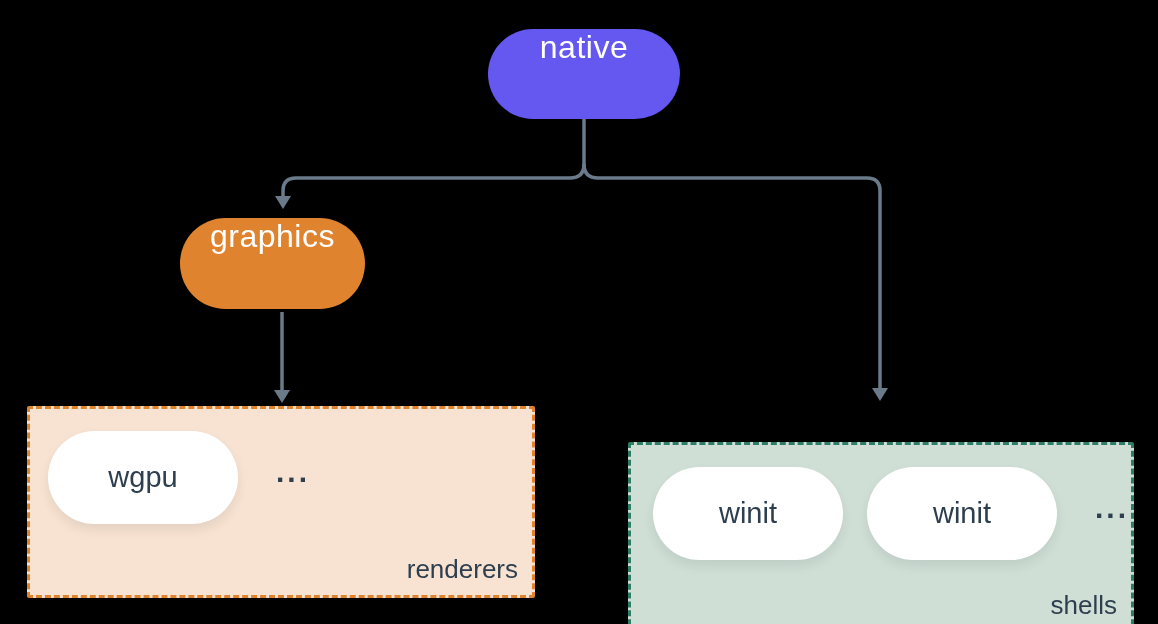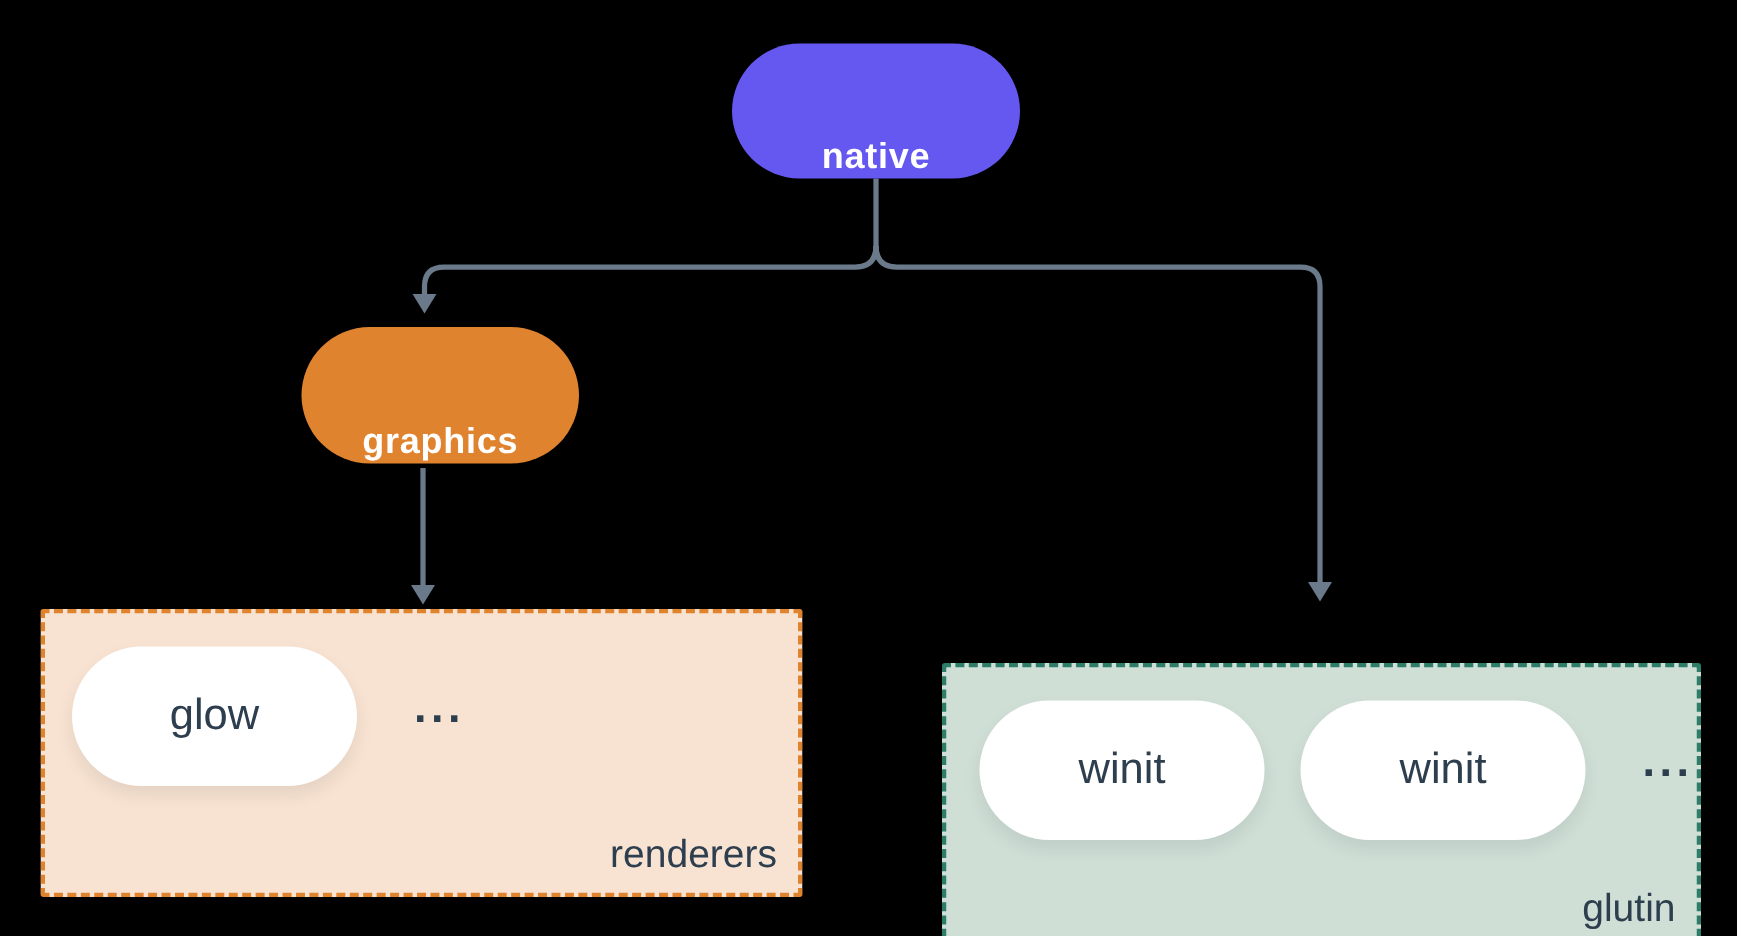--- a/index.html
+++ b/index.html
@@ -37,34 +37,34 @@
   .edge {
     fill: none;
     stroke: var(--connector);
     stroke-width: 3.5;
   }
   .arrow { fill: var(--connector); }
 
   .node {
     position: absolute;
     display: flex;
-    align-items: flex-end;
+    align-items: flex-start;
     justify-content: center;
-    font-size: 24px;
-    font-weight: 700;
+    font-size: 32px;
+    font-weight: 400;
     letter-spacing: 0.5px;
   }
   .node-native {
     left: 488px; top: 29px; width: 192px; height: 90px;
     background: var(--native-fill);
     color: var(--native-text);
     border-radius: 45px;
   }
   .node-graphics {
-    left: 201px; top: 218px; width: 185px; height: 91px;
+    left: 180px; top: 218px; width: 185px; height: 91px;
     background: var(--graphics-fill);
     color: var(--graphics-text);
     border-radius: 45.5px;
   }
 
   .group-box {
     position: absolute;
     top: 406px;
     height: 192px;
     box-sizing: border-box;
@@ -142,33 +142,33 @@
     <span>native</span>
   </div>
 
   <div class="node node-graphics">
     <span>graphics</span>
   </div>
 
   <div class="group-box group-renderers">
     <div class="group-row">
       <div class="pill">
-        <span>glow</span>
+        <span>wgpu</span>
       </div>
       <span class="ellipsis">...</span>
     </div>
     <span class="group-label">renderers</span>
   </div>
 
   <div class="group-box group-shells">
     <div class="group-row">
       <div class="pill">
         <span>winit</span>
       </div>
       <div class="pill">
         <span>winit</span>
       </div>
       <span class="ellipsis">...</span>
     </div>
-    <span class="group-label">glutin</span>
+    <span class="group-label">shells</span>
   </div>
 
 </div>
 
 </body></html>

